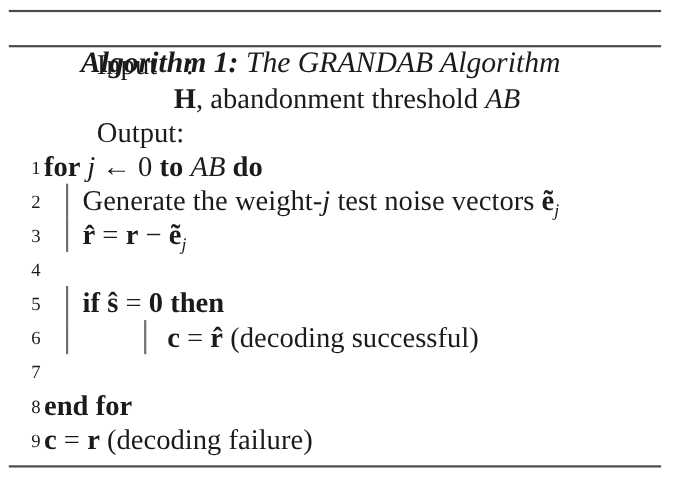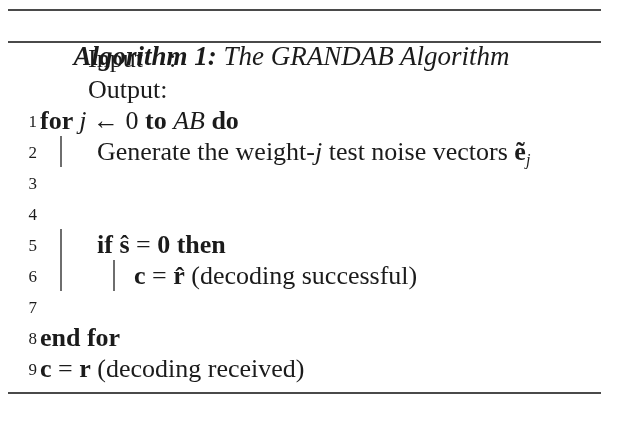--- a/index.html
+++ b/index.html
@@ -59,26 +59,26 @@
     text-align:right;
     padding-right:3px;
     font-size:17px;
     line-height:33px;
   }
   .g1{
     display:flex;
     align-items:center;
     margin-left:20px;
     border-left:2px solid var(--bar);
-    padding-left:35px;
+    padding-left:13px;
   }
   .g2{
     display:flex;
     align-items:stretch;
-    margin-left:16px;
+    margin-left:56px;
     border-left:2px solid var(--bar);
     padding-left:19px;
   }
   .ltext{white-space:pre;}
   b{font-weight:bold;}
   i{font-style:italic;}
   sub,sup{
     font-size:0.62em;
     line-height:0;
     position:relative;
@@ -91,28 +91,29 @@
 <body>
 
 <div class="page">
   <div class="algo-box">
     <div class="caption">
       <b>Algorithm 1:</b><span> The GRANDAB Algorithm</span>
     </div>
     <div class="algo-body">
       <div id="io">
           <div class="io-row"><b class="io-label">Input    : </b></div>
+          <div class="io-row"><span class="ltext io-cont"><b>H</b><span>, abandonment threshold </span><i>AB</i></span></div>
           <div class="io-row"><b class="io-label">Output: </b></div>
         </div>
       <div id="lines">
           <div class="code-line"><span class="num">1</span><span class="ltext"><b>for </b><i>j</i><span> ← 0 </span><b>to</b><span> </span><i>AB</i><span> </span><b>do</b></span></div>
           <div class="code-line"><span class="num">2</span><span class="g1"><span class="ltext"><span>Generate the weight-</span><i>j</i><span> test noise vectors </span><b>ẽ</b><sub><i>j</i></sub></span></span></div>
-          <div class="code-line"><span class="num">3</span></div>
+          <div class="code-line"><span class="num">3</span><span class="g1"><span class="ltext"><b>r̂</b><span> = </span><b>r</b><span> − </span><b>ẽ</b><sub><i>j</i></sub></span></span></div>
           <div class="code-line"><span class="num">4</span></div>
           <div class="code-line"><span class="num">5</span><span class="g1"><span class="ltext"><b>if </b><b>ŝ</b><span> = </span><b>0</b><span> </span><b>then</b></span></span></div>
           <div class="code-line"><span class="num">6</span><span class="g1"><span class="g2"><span class="ltext"><b>c</b><span> = </span><b>r̂</b><span> (decoding successful)</span></span></span></span></div>
           <div class="code-line"><span class="num">7</span></div>
           <div class="code-line"><span class="num">8</span><span class="ltext"><b>end for</b></span></div>
-          <div class="code-line"><span class="num">9</span><span class="ltext"><b>c</b><span> = </span><b>r</b><span> (decoding received)</span></span></div>
+          <div class="code-line"><span class="num">9</span><span class="ltext"><b>c</b><span> = </span><b>r</b><span> (decoding failure)</span></span></div>
         </div>
     </div>
   </div>
 </div>
 
 </body></html>

